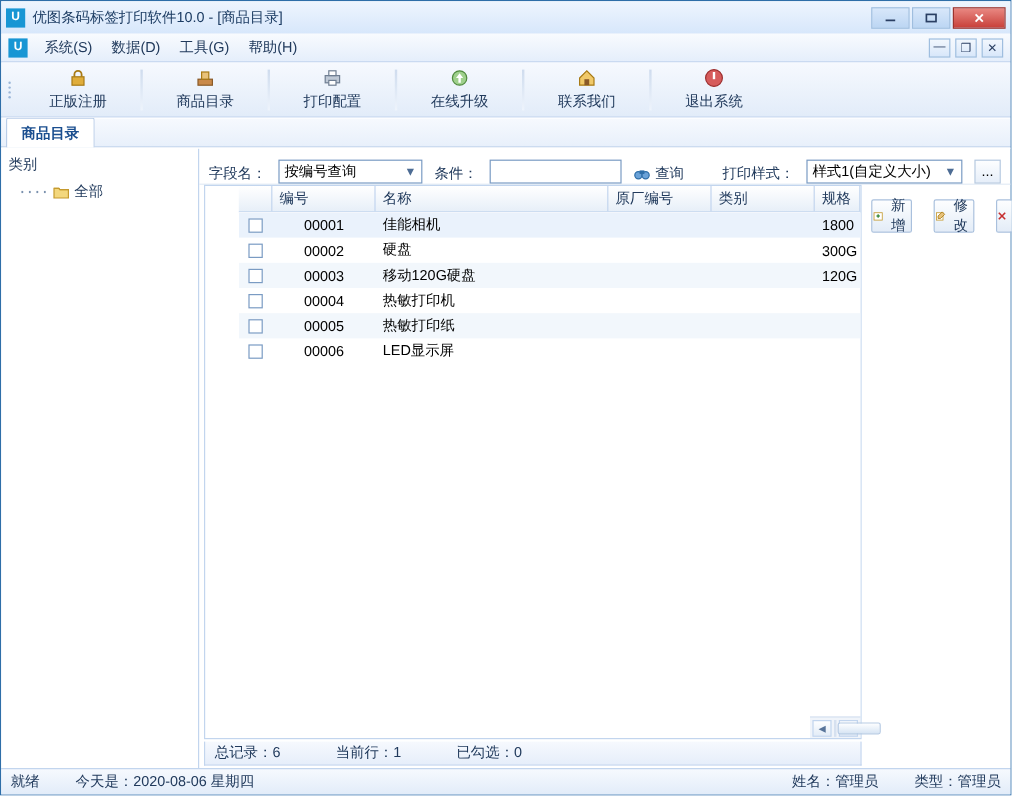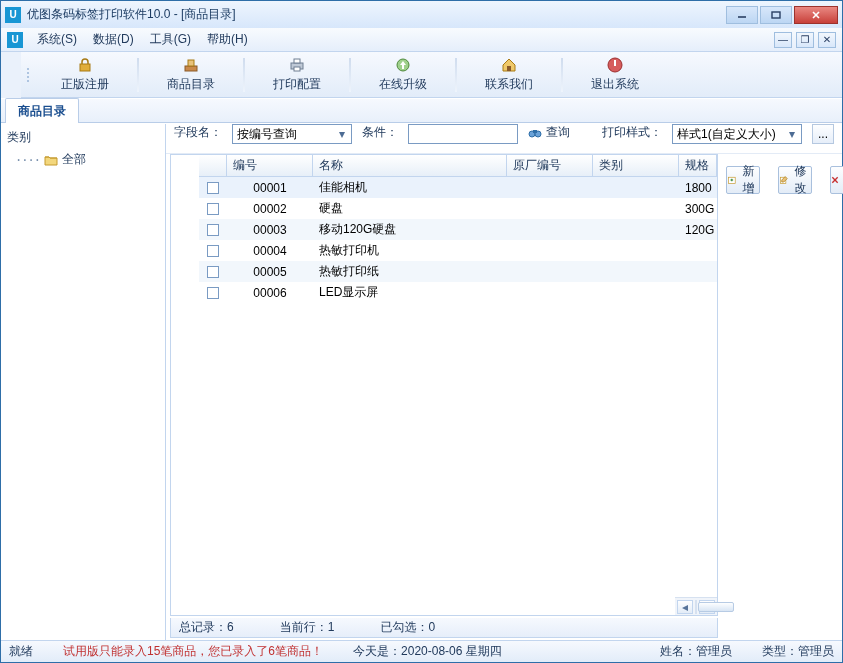--- a/index.html
+++ b/index.html
@@ -17,41 +17,41 @@
 
 
 .mdibar { height: 24px; background: linear-gradient(#f8fbfe,#e5eefb); display: flex; align-items: center; border-bottom: 1px solid #c2d5ee; }
 .mdibar .app-icon2 { width: 16px; height: 16px; margin: 0 6px; background: #1896d4; display: flex; align-items: center; justify-content: center; color: #fff; font-weight: bold; font-size: 10px; }
 .mdibar .menu-item { padding: 3px 8px; color: #213a5c; }
 .mdibar .spacer { flex: 1; }
 .mdi-btns { display: flex; gap: 4px; padding-right: 6px; }
 .mdi-btn { width: 18px; height: 16px; border: 1px solid #9fbedf; background: linear-gradient(#f2f7fd,#d8e7fa); display: flex; align-items: center; justify-content: center; color: #2a3f63; font-size: 10px; }
 
 
-.toolbar { height: 46px; background: linear-gradient(#f6f9fe,#e2ecf9); border-bottom: 1px solid #c2d5ee; display: flex; align-items: center; padding: 0 6px; gap: 4px; margin-left: 20px; }
+.toolbar { height: 46px; background: linear-gradient(#f6f9fe,#e2ecf9); border-bottom: 1px solid #c2d5ee; display: flex; align-items: center; padding: 0 6px; gap: 4px; }
 .tool-grip { width: 6px; height: 38px; display: flex; flex-direction: column; justify-content: center; gap: 2px; margin-right: 4px; }
 .tool-grip span { width: 2px; height: 2px; background: #9ab6d8; border-radius: 1px; }
 .tool-btn { display: flex; flex-direction: column; align-items: center; justify-content: center; width: 88px; height: 40px; gap: 2px; color: #213a5c; }
 .tool-btn .tb-icon { width: 18px; height: 18px; display: flex; align-items: center; justify-content: center; }
 .tb-sep { width: 2px; height: 34px; background: linear-gradient(#cfdcee,#eef4fc); margin: 0 4px; }
 
 
 .tabs-strip { height: 25px; background: linear-gradient(#f6f9fe,#e8f0fb); border-top: 1px solid #fff; border-bottom: 1px solid #b9cde8; display: flex; align-items: flex-end; padding-left: 4px; }
 .tab { padding: 4px 12px 3px; color: #1a4e8f; border: 1px solid #b9cde8; border-bottom: none; background: #fff; position: relative; top: 1px; border-radius: 2px 2px 0 0; font-weight: bold; }
 
 
 .content { flex: 1; display: flex; background: #fff; border-top: 1px solid #fff; }
 .sidebar { width: 165px; border-right: 1px solid #c2d5ee; display: flex; flex-direction: column; padding: 2px 4px; }
 .sidebar .sb-header { padding: 3px 2px; color: #213a5c; }
 .tree-item { display: flex; align-items: center; gap: 4px; padding: 2px 2px 2px 10px; color: #213a5c; }
 .tree-item .dots { color: #7a91ae; font-family: monospace; letter-spacing: -1px; }
 .folder-icon { width: 14px; height: 12px; }
 
 .main { flex: 1; display: flex; flex-direction: column; }
-.filter-row { height: 30px; display: flex; align-items: flex-start; gap: 10px; padding: 0 8px; border-bottom: 1px solid #e3ebf6; }
+.filter-row { height: 30px; display: flex; align-items: flex-end; gap: 10px; padding: 0 8px; border-bottom: 1px solid #e3ebf6; }
 .filter-row label { color: #213a5c; }
 .combo { height: 20px; border: 1px solid #7a9bc3; background: #fff; display: flex; align-items: center; padding: 0 18px 0 4px; position: relative; min-width: 120px; }
 .combo .caret { position: absolute; right: 2px; top: 2px; width: 14px; height: 14px; display: flex; align-items: center; justify-content: center; color: #4d6c94; }
 .textinput { height: 20px; border: 1px solid #7a9bc3; background: #fff; width: 110px; padding: 0 4px; }
 .search-btn { display: flex; align-items: center; gap: 4px; color: #213a5c; }
 .flexsp { flex: 1; }
 .ellipsis-btn { width: 22px; height: 20px; border: 1px solid #b5c8e0; background: linear-gradient(#fdfeff,#e6eef9); text-align: center; line-height: 18px; }
 
 
 .grid-wrap { flex: 1; display: flex; }
@@ -364,20 +364,19 @@
             <span>打印</span>
           </div>
         </div>
       </div>
 
     </div>
   </div>
 
   <div class="statusbar">
     <span>就绪</span>
-    <span class="trial">试用版只能录入15笔商品，您已录入了6笔商品！</span>
     <span>今天是：2020-08-06 星期四</span>
     <span class="sp"></span>
     <span><span>姓名：</span><span>管理员</span></span>
     <span><span>类型：</span><span>管理员</span></span>
   </div>
 
 </div>
 
 </body></html>

